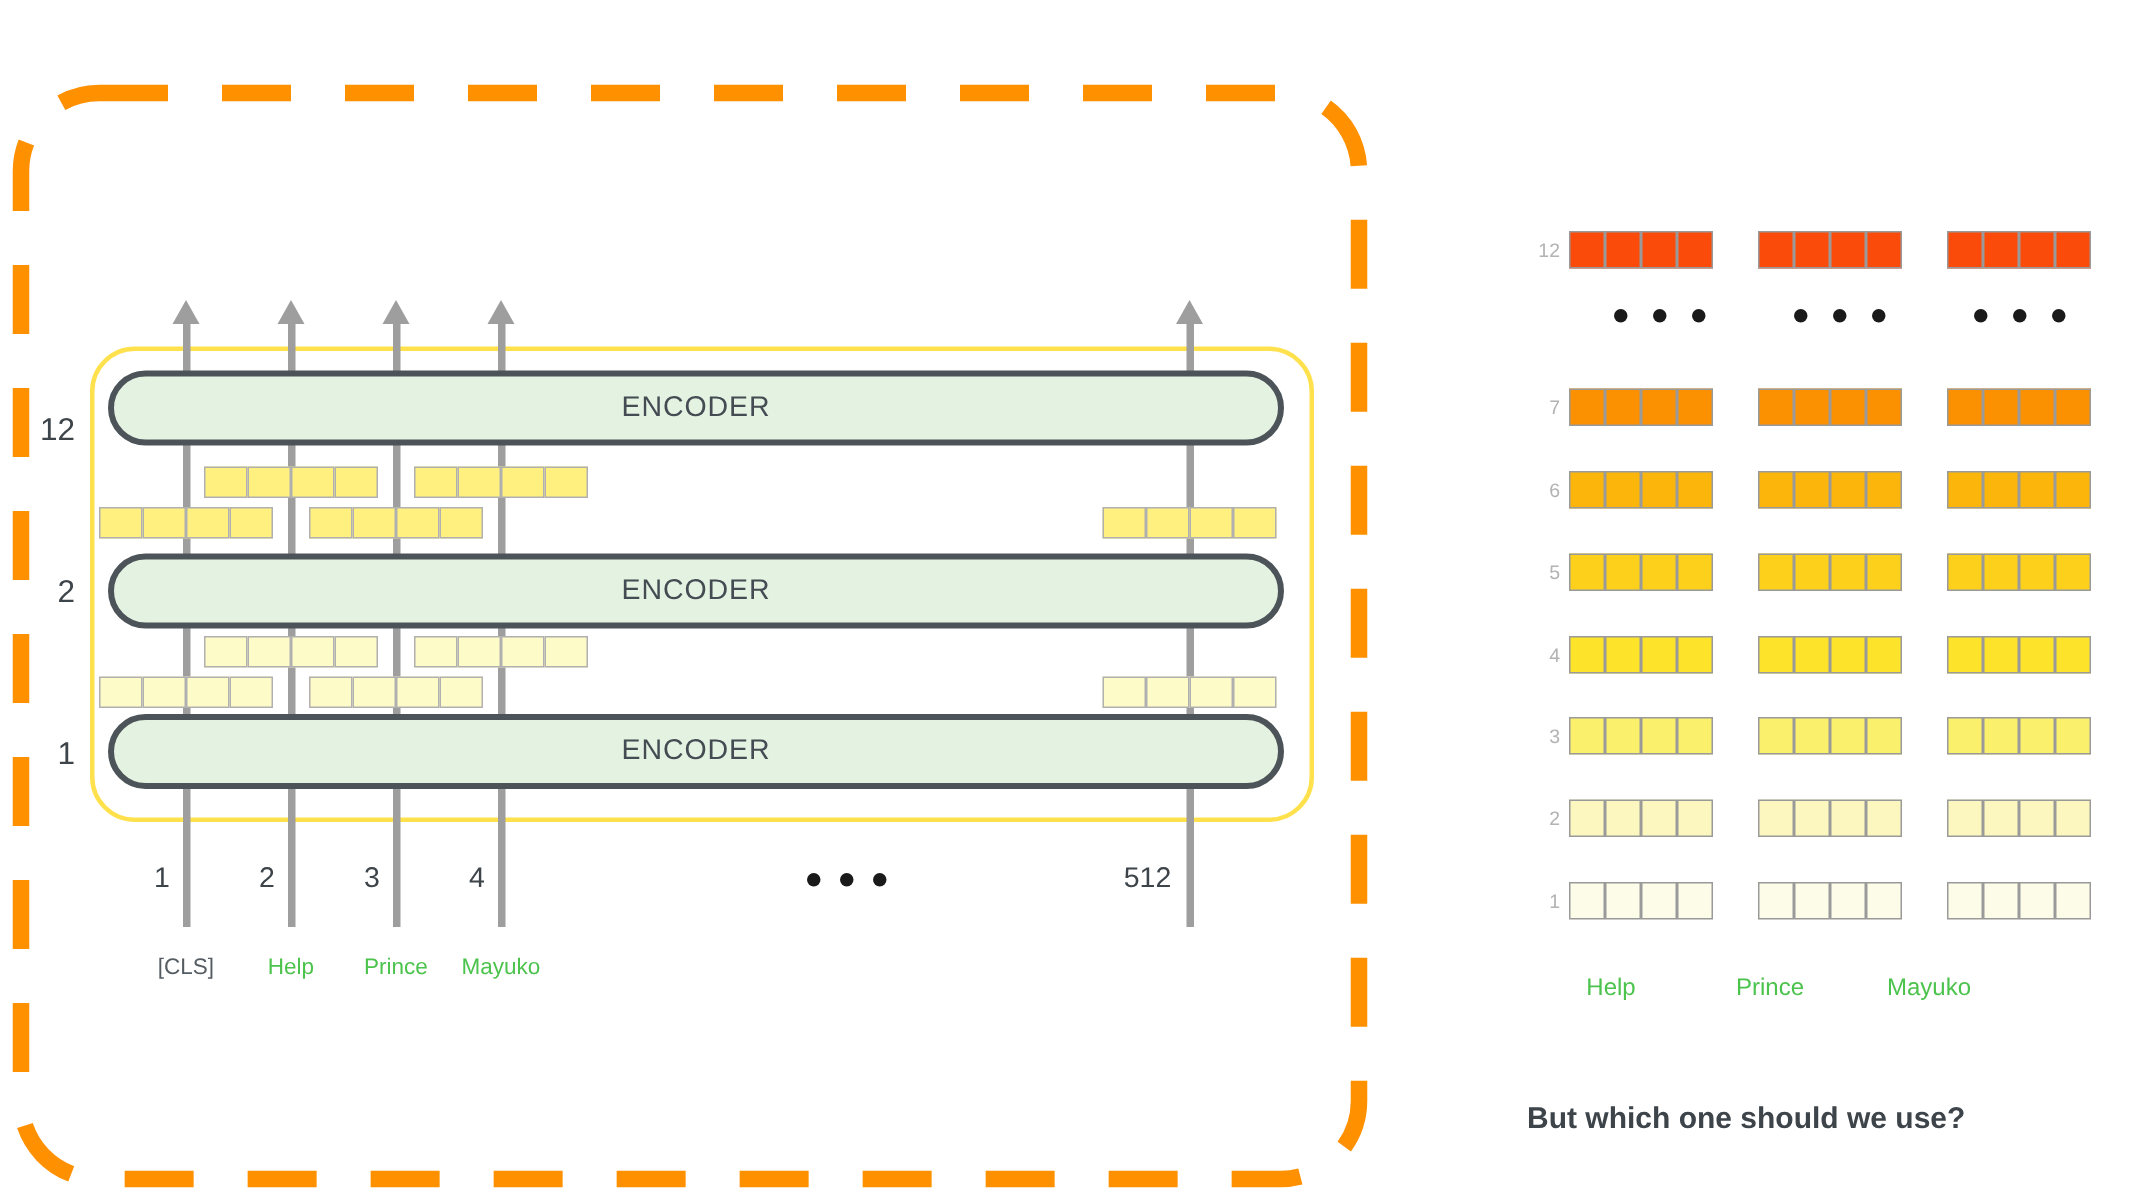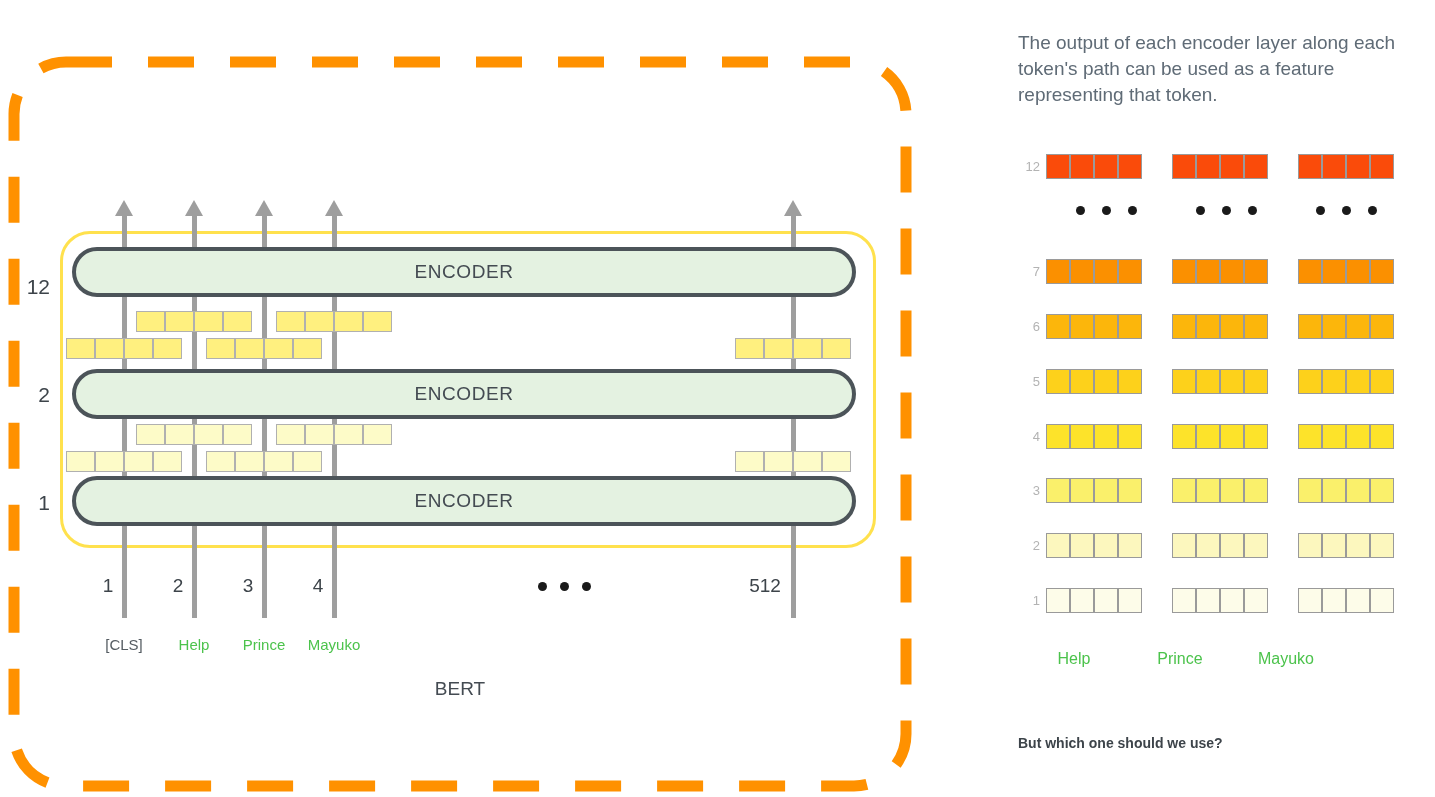--- a/index.html
+++ b/index.html
@@ -69,21 +69,21 @@
   
   #right-panel{left:1018px;top:0;width:417px;height:797px;}
 
   #right-desc{
     left:0;top:30px;width:410px;
     font-size:19px;line-height:26px;color:#5f6b76;
   }
 
   #right-question{
     left:0;top:735px;width:400px;
-    font-size:14px;font-weight:bold;color:#3d444a;
+    font-size:20px;font-weight:bold;color:#3d444a;
   }
 
   .feat-row{display:flex;align-items:center;height:25px;}
   .feat-row .rowlabel{
     width:22px;text-align:right;margin-right:6px;
     font-size:13px;color:#b3b3b3;
   }
   .feat-vec{display:flex;margin-right:30px;}
   .feat-vec .cell{width:24px;height:25px;box-sizing:border-box;border:1px solid #9a9a9a;}
 
@@ -202,26 +202,24 @@
     <i></i>
       <i></i>
       <i></i>
   </div>
 
   <div class="abs tok-label tok-grey" style="left:79px;top:636px;">[CLS]</div>
   <div class="abs tok-label tok-green" style="left:149px;top:636px;">Help</div>
   <div class="abs tok-label tok-green" style="left:219px;top:636px;">Prince</div>
   <div class="abs tok-label tok-green" style="left:289px;top:636px;">Mayuko</div>
 
-  <div class="abs" id="bert-caption">BERT</div>
 </div>
 
 <div class="abs" id="right-panel">
 
-  <div class="abs" id="right-desc">The output of each encoder layer along each token's path can be used as a feature representing that token.</div>
 
   <div class="abs feat-row" style="left:0px;top:154px;">
     <span class="rowlabel">12</span>
     <span class="feat-vec">
       <i class="cell" style="background:#FA4B0A"></i>
       <i class="cell" style="background:#FA4B0A"></i>
       <i class="cell" style="background:#FA4B0A"></i>
       <i class="cell" style="background:#FA4B0A"></i>
     </span>
     <span class="feat-vec">

